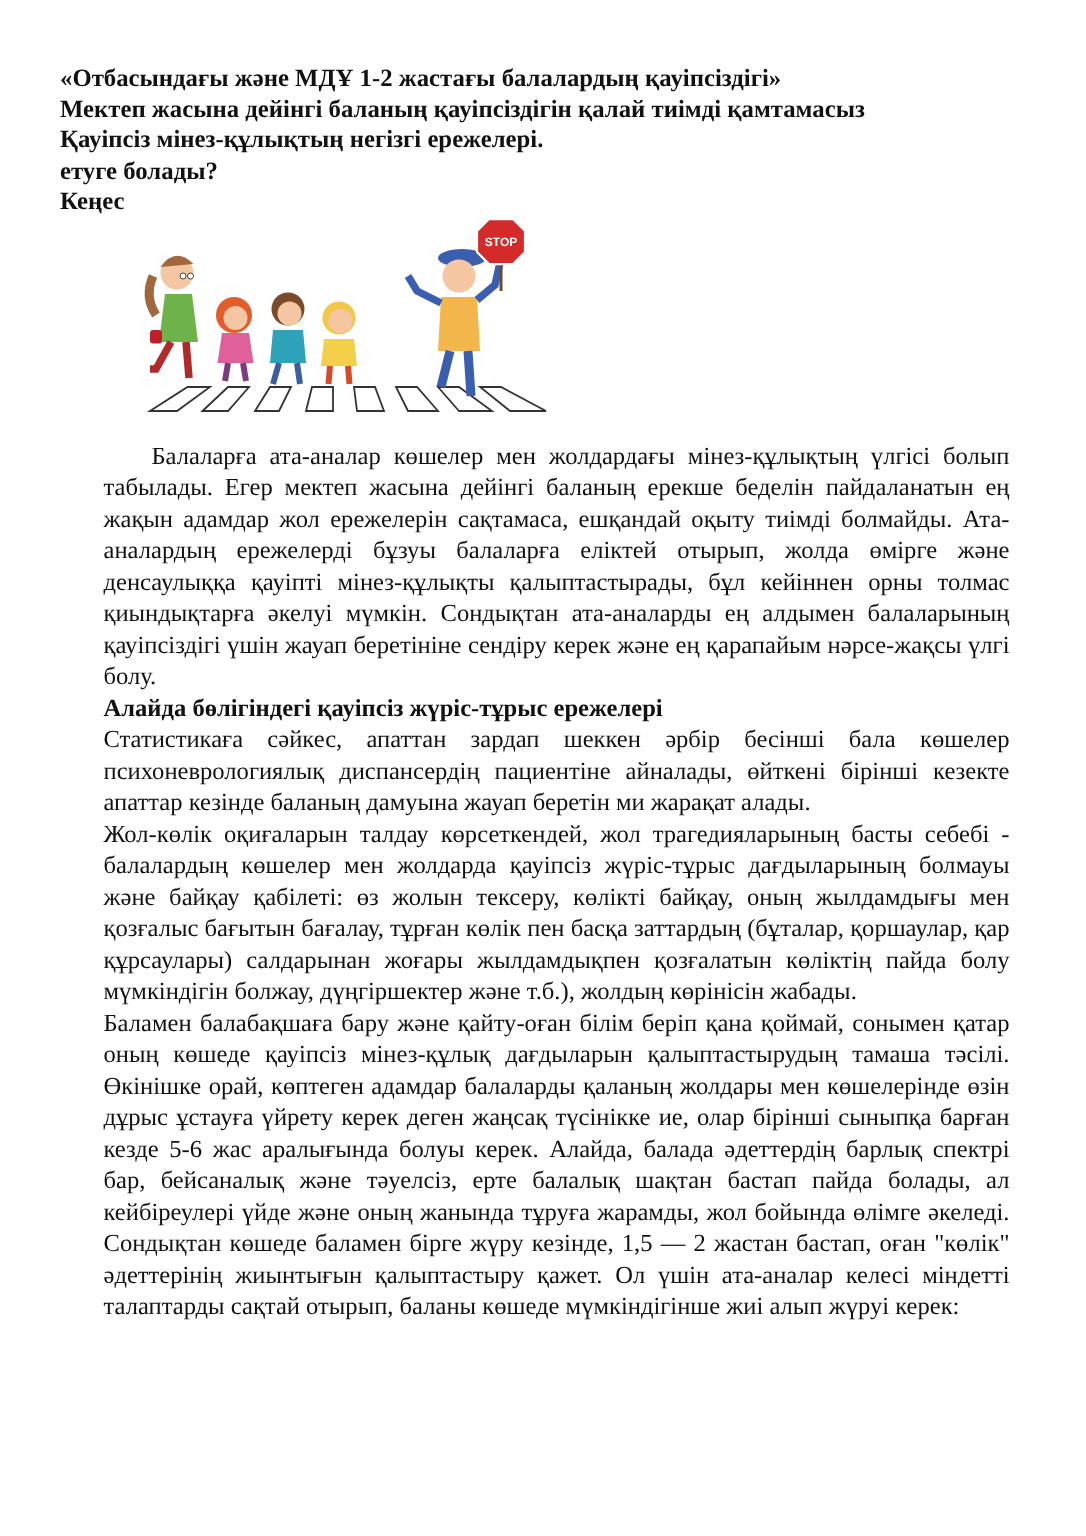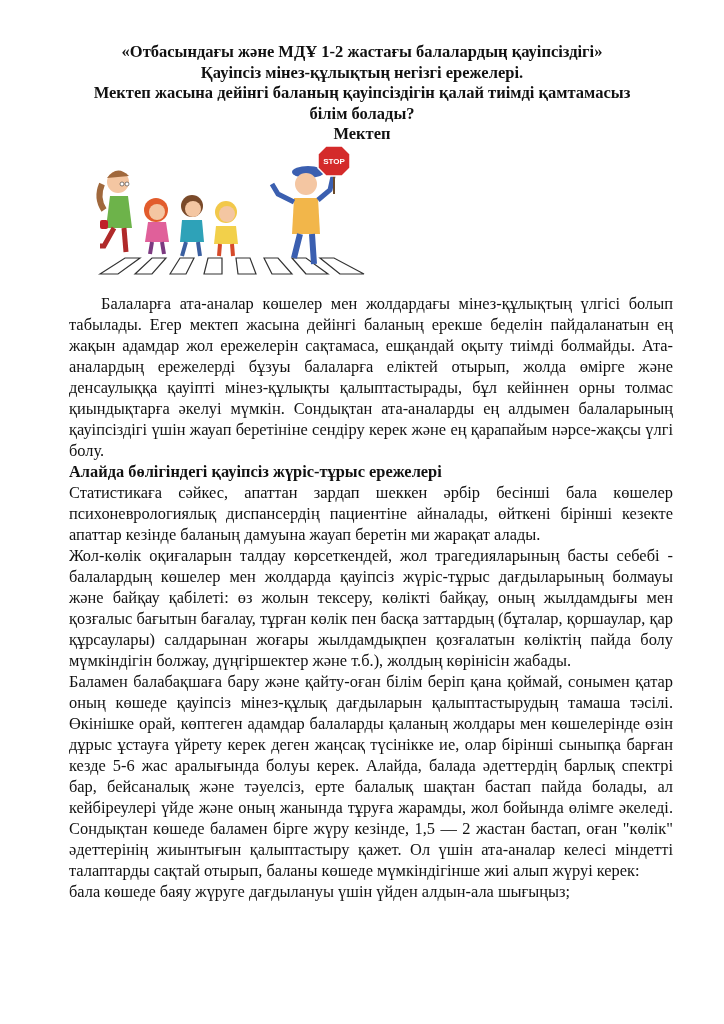--- a/index.html
+++ b/index.html
@@ -1,39 +1,39 @@
 <!DOCTYPE html>
 <html><head>
 <meta charset="utf-8">
 <style>
   html, body { margin: 0; padding: 0; background: #ffffff; }
   body { width: 724px; height: 1024px; position: relative; overflow: hidden;
          font-family: "Liberation Serif", "DejaVu Serif", serif; color: #111; }
   .page { position: absolute; left: 0; top: 0; width: 724px; height: 1024px; }
-  .titles { position: absolute; left: 40px; top: 42px; width: 644px; text-align: center;
+  .titles { position: absolute; left: 40px; top: 42px; width: 644px; text-align: left;
             font-weight: bold; font-size: 16.5px; line-height: 20.5px; }
   .titles div { white-space: nowrap; }
   .illustration { position: absolute; left: 80px; top: 142px; width: 300px; height: 140px; }
   .body-text { position: absolute; left: 69px; top: 293px; width: 604px;
                font-size: 16.4px; line-height: 21px; text-align: justify; }
   .body-text p { margin: 0; }
   .body-text p.indent { text-indent: 32px; }
   .body-text .heading { font-weight: bold; margin: 0; }
 </style>
 </head>
 <body>
 
 <div class="page">
 
   <div class="titles">
     <div>«Отбасындағы және МДҰ 1-2 жастағы балалардың қауіпсіздігі»</div>
+    <div>Мектеп жасына дейінгі баланың қауіпсіздігін қалай тиімді қамтамасыз</div>
     <div>Қауіпсіз мінез-құлықтың негізгі ережелері.</div>
-    <div>Мектеп жасына дейінгі баланың қауіпсіздігін қалай тиімді қамтамасыз</div>
-    <div>білім болады?</div>
-    <div>Мектеп</div>
+    <div>етуге болады?</div>
+    <div>Кеңес</div>
   </div>
 
   <svg class="illustration" viewBox="0 0 300 140">
 
     <g stroke="#333" stroke-width="1.2" fill="#fff">
       <polygon points="20,132 45,116 60,116 38,132"></polygon>
       <polygon points="55,132 72,116 86,116 72,132"></polygon>
       <polygon points="90,132 100,116 114,116 106,132"></polygon>
       <polygon points="124,132 128,116 142,116 142,132"></polygon>
       <polygon points="158,132 156,116 170,116 176,132"></polygon>
@@ -89,16 +89,15 @@
       <text x="254" y="22" text-anchor="middle" font-size="8" font-weight="bold" fill="#fff" font-family="Liberation Sans, sans-serif">STOP</text>
     </g>
   </svg>
 
   <div class="body-text">
     <p class="indent">Балаларға ата-аналар көшелер мен жолдардағы мінез-құлықтың үлгісі болып табылады. Егер мектеп жасына дейінгі баланың ерекше беделін пайдаланатын ең жақын адамдар жол ережелерін сақтамаса, ешқандай оқыту тиімді болмайды. Ата-аналардың ережелерді бұзуы балаларға еліктей отырып, жолда өмірге және денсаулыққа қауіпті мінез-құлықты қалыптастырады, бұл кейіннен орны толмас қиындықтарға әкелуі мүмкін. Сондықтан ата-аналарды ең алдымен балаларының қауіпсіздігі үшін жауап беретініне сендіру керек және ең қарапайым нәрсе-жақсы үлгі болу.</p>
     <p class="heading">Алайда бөлігіндегі қауіпсіз жүріс-тұрыс ережелері</p>
     <p>Статистикаға сәйкес, апаттан зардап шеккен әрбір бесінші бала көшелер психоневрологиялық диспансердің пациентіне айналады, өйткені бірінші кезекте апаттар кезінде баланың дамуына жауап беретін ми жарақат алады.</p>
     <p>Жол-көлік оқиғаларын талдау көрсеткендей, жол трагедияларының басты себебі - балалардың көшелер мен жолдарда қауіпсіз жүріс-тұрыс дағдыларының болмауы және байқау қабілеті: өз жолын тексеру, көлікті байқау, оның жылдамдығы мен қозғалыс бағытын бағалау, тұрған көлік пен басқа заттардың (бұталар, қоршаулар, қар құрсаулары) салдарынан жоғары жылдамдықпен қозғалатын көліктің пайда болу мүмкіндігін болжау, дүңгіршектер және т.б.), жолдың көрінісін жабады.</p>
     <p>Баламен балабақшаға бару және қайту-оған білім беріп қана қоймай, сонымен қатар оның көшеде қауіпсіз мінез-құлық дағдыларын қалыптастырудың тамаша тәсілі. Өкінішке орай, көптеген адамдар балаларды қаланың жолдары мен көшелерінде өзін дұрыс ұстауға үйрету керек деген жаңсақ түсінікке ие, олар бірінші сыныпқа барған кезде 5-6 жас аралығында болуы керек. Алайда, балада әдеттердің барлық спектрі бар, бейсаналық және тәуелсіз, ерте балалық шақтан бастап пайда болады, ал кейбіреулері үйде және оның жанында тұруға жарамды, жол бойында өлімге әкеледі. Сондықтан көшеде баламен бірге жүру кезінде, 1,5 — 2 жастан бастап, оған "көлік" әдеттерінің жиынтығын қалыптастыру қажет. Ол үшін ата-аналар келесі міндетті талаптарды сақтай отырып, баланы көшеде мүмкіндігінше жиі алып жүруі керек:</p>
-    <p>бала көшеде баяу жүруге дағдылануы үшін үйден алдын-ала шығыңыз;</p>
   </div>
 
 </div>
 
 </body></html>

